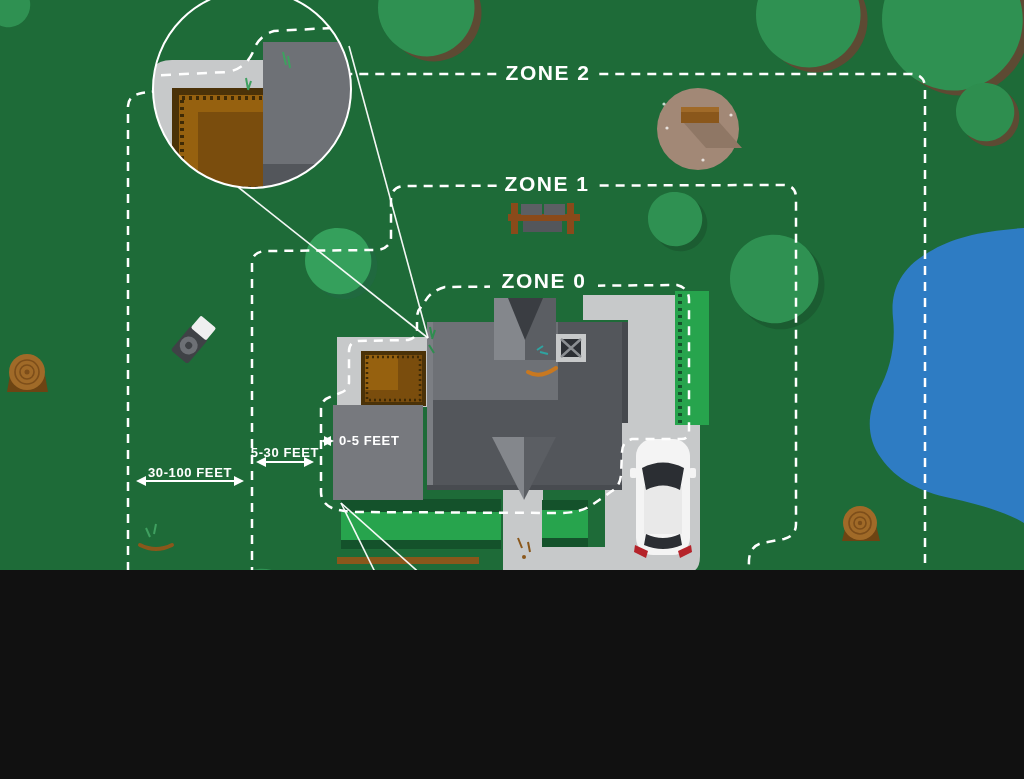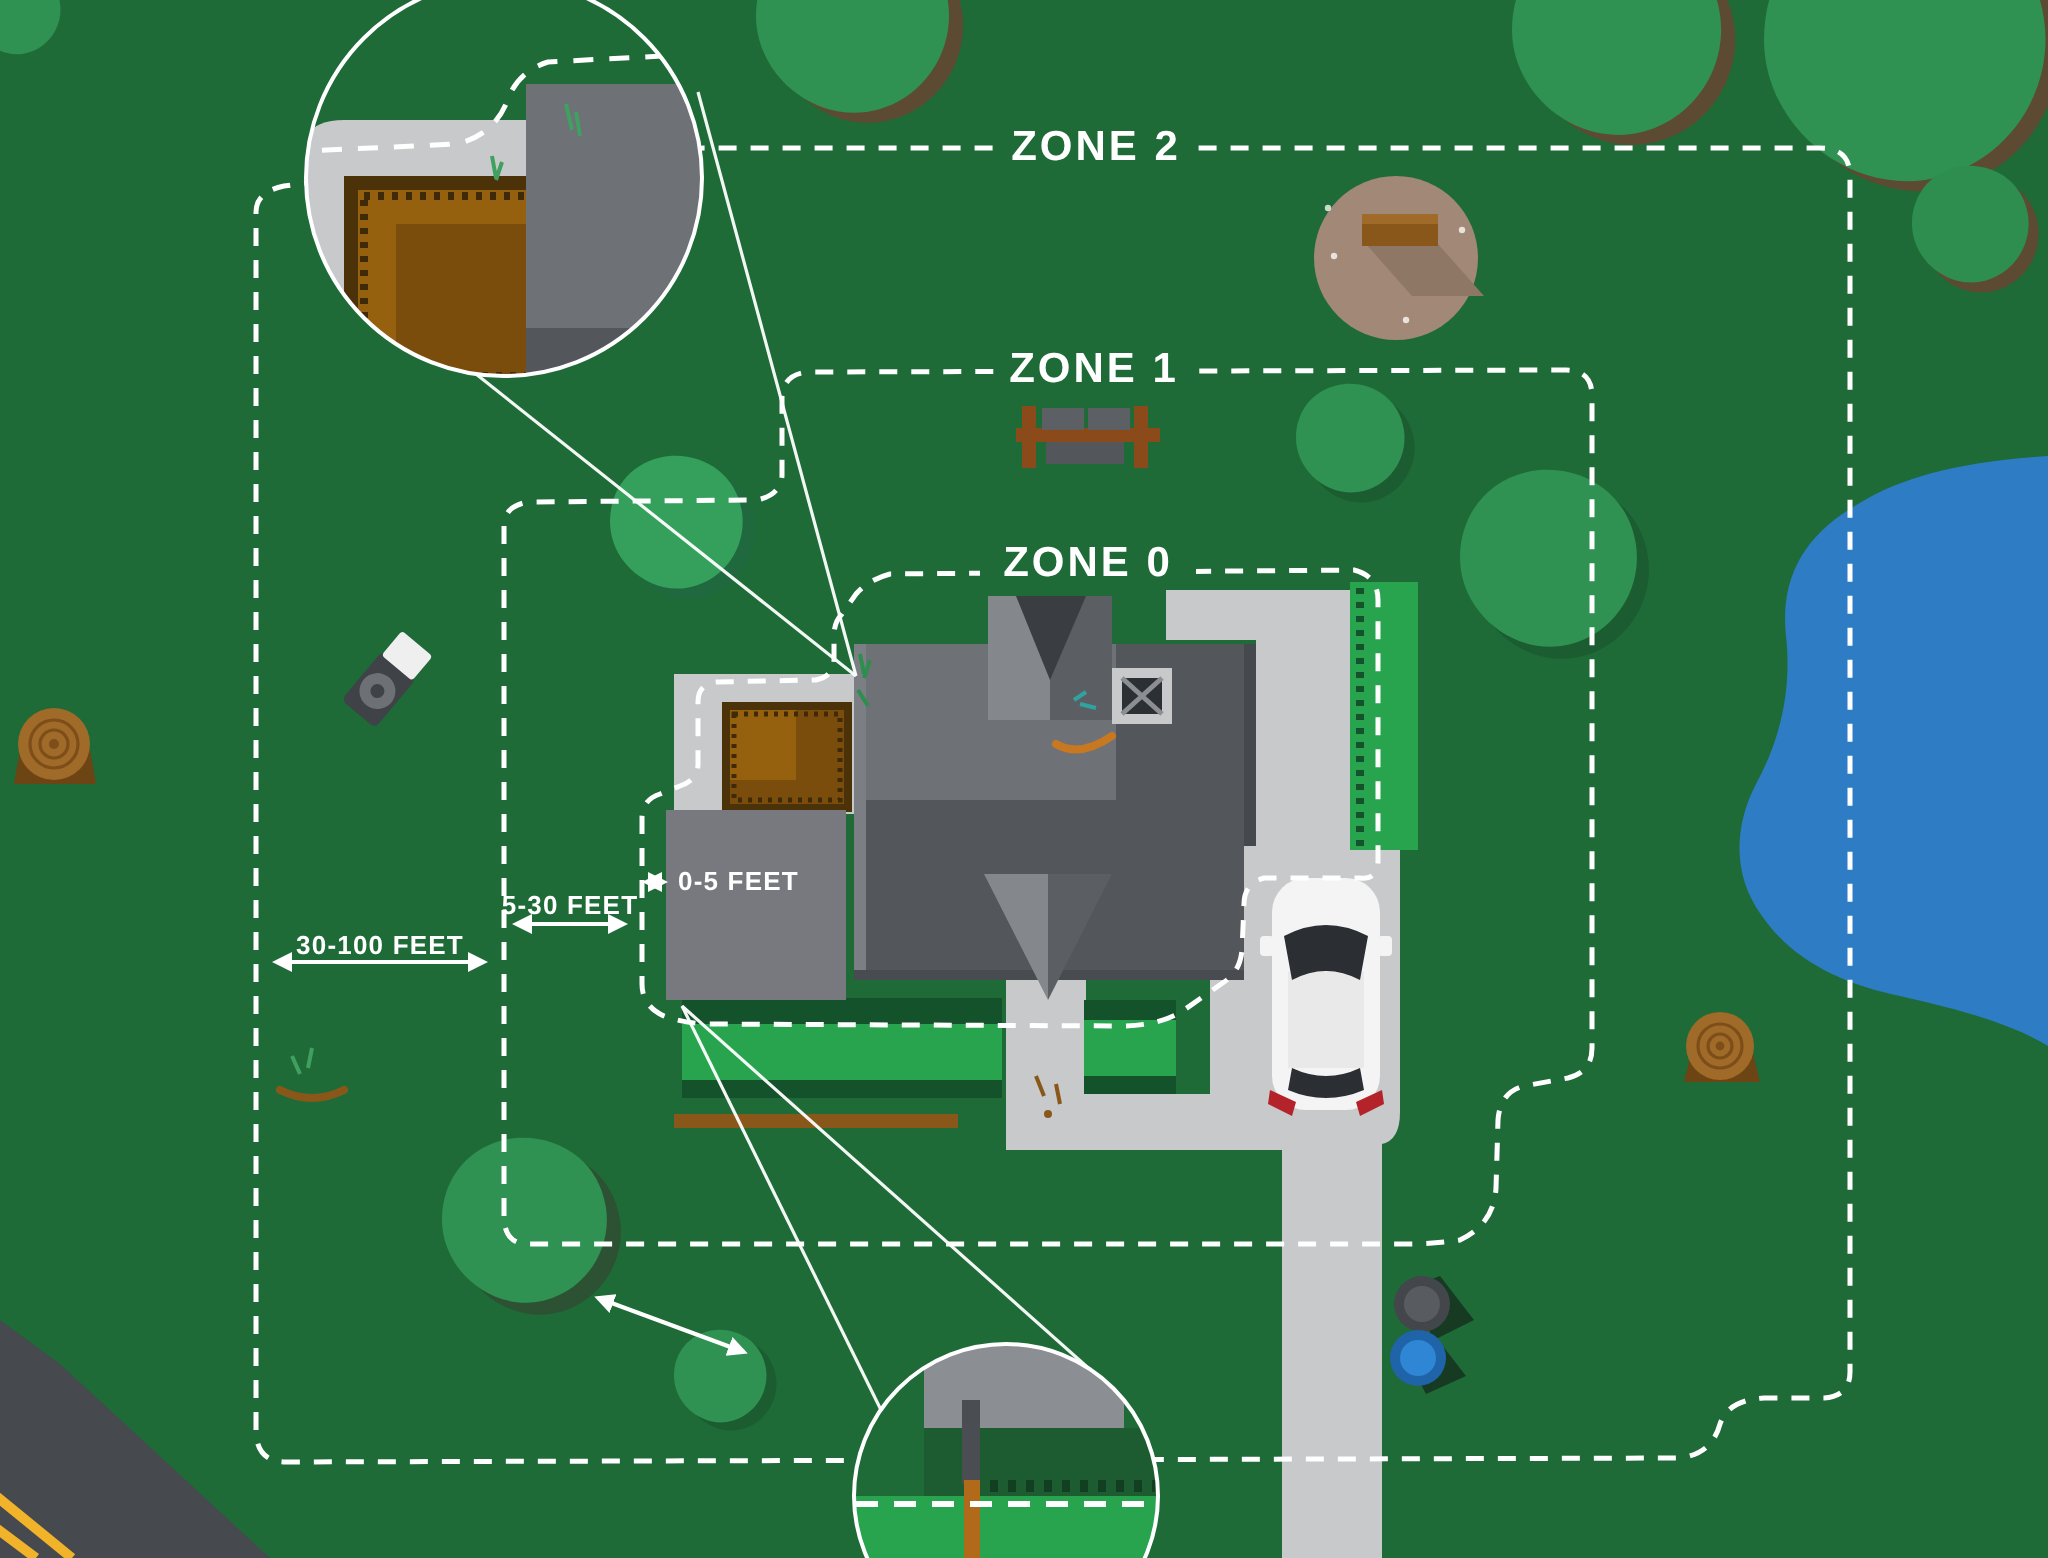--- a/index.html
+++ b/index.html
@@ -1,16 +1,16 @@
 <!DOCTYPE html>
 <html><head>
 <meta charset="utf-8">
 <style>
   html,body{margin:0;padding:0;background:#111;}
-  .canvas{position:relative;width:1024px;height:779px;overflow:hidden;
+  .canvas{position:relative;width:1024px;height:570px;overflow:hidden;
           font-family:"Liberation Sans",sans-serif;text-decoration:underline;}
   .canvas svg{position:absolute;left:0;top:0;display:block;}
   text{font-family:"Liberation Sans",sans-serif;font-weight:bold;fill:#fff;}
   .zone-label{font-size:21px;letter-spacing:1.5px;}
   .dist-label{font-size:13px;letter-spacing:0.6px;}
   .dash{fill:none;stroke:#fff;stroke-width:2.5;stroke-dasharray:9 7;}
   .arrow{stroke:#fff;stroke-width:2;}
   .leader{stroke:#fff;stroke-width:1.6;opacity:0.95;}
 </style>
 </head>

